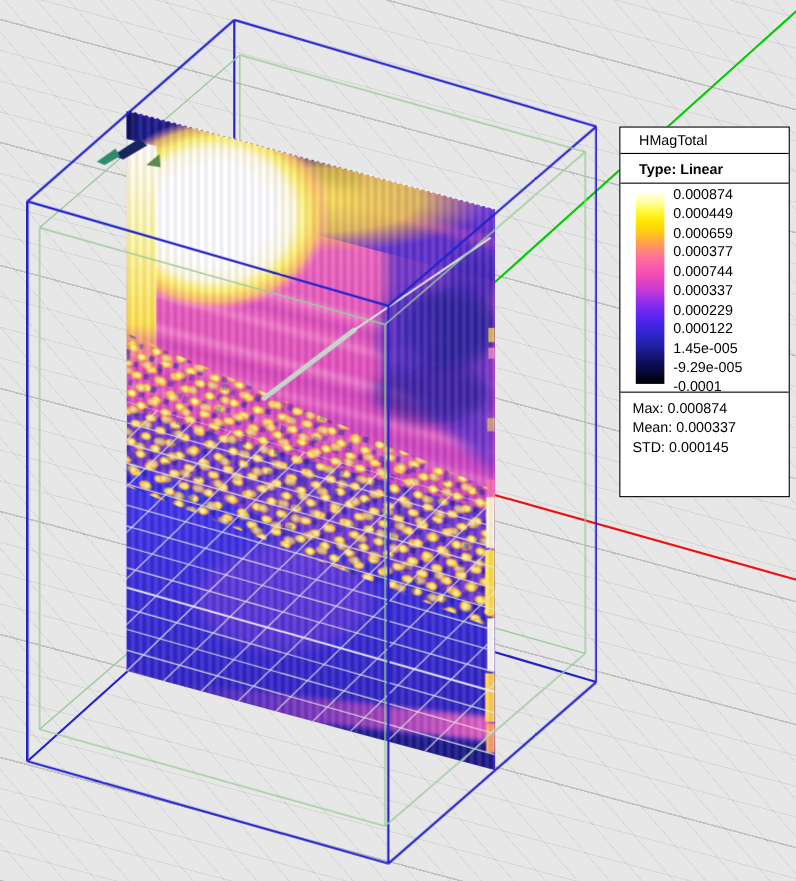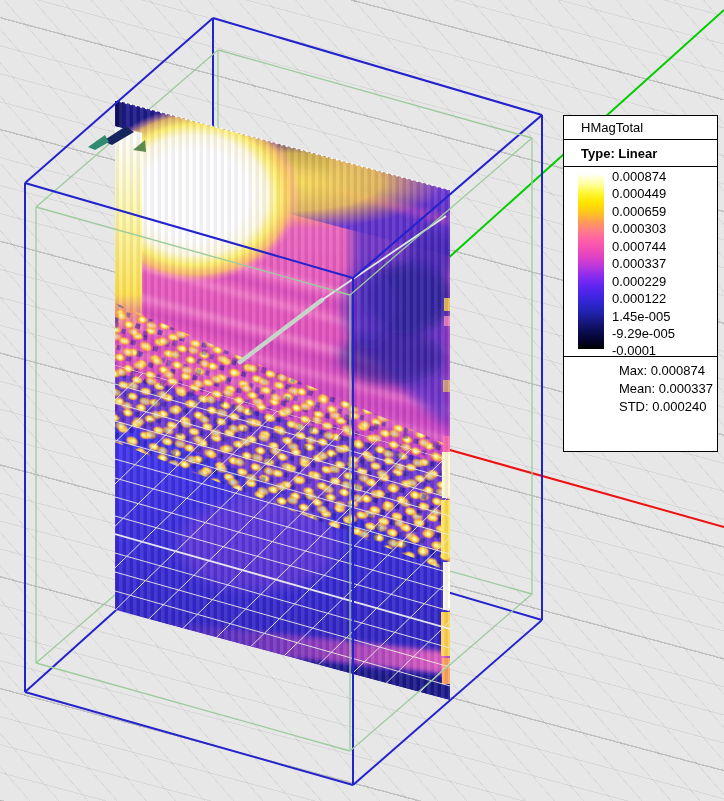--- a/index.html
+++ b/index.html
@@ -19,21 +19,21 @@
     background:#ffffff;border:1px solid #000;box-sizing:border-box;
     color:#000;font-size:13px;line-height:1;
   }
   .lg-row{display:flex;align-items:center;padding-left:17px;border-bottom:1px solid #000;}
   #lg-title{height:23px;}
   #lg-type{height:26px;font-weight:bold;}
   #lg-scale{height:190px;border-bottom:1px solid #000;display:flex;align-items:flex-start;padding:0 0 0 14px;box-sizing:border-box;}
   #colorbar{width:26px;height:174px;margin-top:8px;border:0;}
   #lg-ticks{margin-left:8px;padding-top:1px;}
   .lg-tick{height:17.45px;line-height:17.45px;font-size:13px;white-space:nowrap;}
-  #lg-stats{padding:5px 0 12px 11px;margin-left:44px;}
+  #lg-stats{padding:5px 0 12px 11px;}
   .lg-stat{height:18px;line-height:18px;font-size:13px;white-space:nowrap;}
 </style>
 </head>
 <body>
 
 <div id="viewport">
 
   <svg id="scene" width="724" height="801" viewBox="0 0 724 801">
     <defs>
       <clipPath id="planeClip">
@@ -254,29 +254,29 @@
 
   <div id="legend">
     <div class="lg-row" id="lg-title">HMagTotal</div>
     <div class="lg-row" id="lg-type">Type: Linear</div>
     <div id="lg-scale">
       <div id="colorbar" style="background: linear-gradient(rgb(255, 255, 238), rgb(255, 255, 158), rgb(255, 247, 50), rgb(255, 228, 0), rgb(255, 201, 24), rgb(255, 160, 79), rgb(255, 127, 133), rgb(255, 98, 165), rgb(244, 79, 180), rgb(221, 65, 196), rgb(185, 55, 221), rgb(140, 44, 238), rgb(101, 38, 242), rgb(71, 36, 232), rgb(47, 37, 207), rgb(34, 34, 173), rgb(23, 23, 128), rgb(13, 13, 85), rgb(5, 5, 48), rgb(0, 0, 0));"></div>
       <div id="lg-ticks">
         <div class="lg-tick">0.000874</div>
         <div class="lg-tick">0.000449</div>
         <div class="lg-tick">0.000659</div>
-        <div class="lg-tick">0.000303</div>
+        <div class="lg-tick">0.000377</div>
         <div class="lg-tick">0.000744</div>
         <div class="lg-tick">0.000337</div>
         <div class="lg-tick">0.000229</div>
         <div class="lg-tick">0.000122</div>
         <div class="lg-tick">1.45e-005</div>
         <div class="lg-tick">-9.29e-005</div>
         <div class="lg-tick">-0.0001</div>
       </div>
     </div>
     <div id="lg-stats">
       <div class="lg-stat">Max: 0.000874</div>
       <div class="lg-stat">Mean: 0.000337</div>
-      <div class="lg-stat">STD: 0.000240</div>
+      <div class="lg-stat">STD: 0.000145</div>
     </div>
   </div>
 </div>
 
 </body></html>

